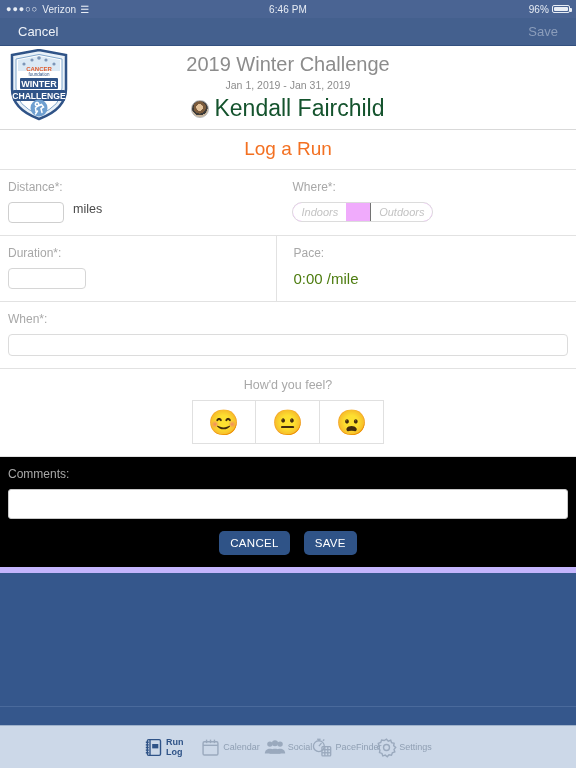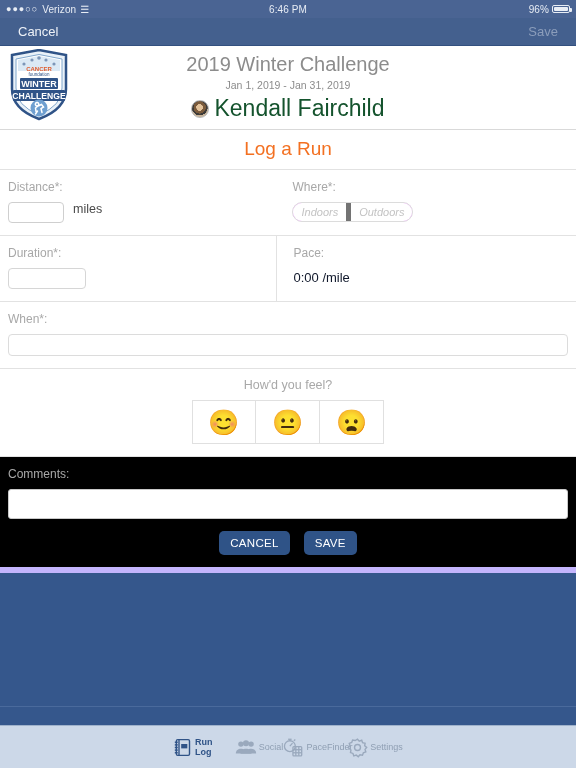--- a/index.html
+++ b/index.html
@@ -79,32 +79,32 @@
     width: 56px; height: 21px; border: 1px solid #cfcfcf; border-radius: 4px;
     background: #fff; margin-top: 7px; font-size: 12px; padding: 0 4px;
     font-family: "Liberation Sans", sans-serif; outline: none;
   }
   .input-dur {
     width: 78px; height: 21px; border: 1px solid #d6d6d6; border-radius: 4px;
     background: #fff; margin-top: 7px; font-size: 12px; padding: 0 4px;
     font-family: "Liberation Sans", sans-serif; outline: none;
   }
   .unit { font-size: 12.5px; color: #4a4a4a; margin-left: 9px; }
-  .pace-value { font-size: 13px; color: #0f172a; margin-top: 9px; }
+  .pace-value { font-size: 15px; color: #4d7c0f; margin-top: 9px; }
   .inline { display: flex; align-items: center; }
 
   .seg {
     display: inline-flex; margin-top: 7px; border: 1px solid #dcdcdc;
     border-radius: 10px; overflow: hidden; background: #f0abfc; font-style: italic;
   }
   .seg-item {
     font-size: 11px; color: #c3c3c3; padding: 3px 8px; cursor: pointer;
     background: #fff;
   }
-  .seg-item + .seg-item { border-left: 5px solid #737373; }
+  .seg-item + .seg-item { border-left: 1px solid #737373; margin-left: 24px; }
 
   .input-full {
     display: block; width: 100%; height: 22px; border: 1px solid #dcdcdc;
     border-radius: 4px; background: #fff; margin-top: 7px; font-size: 12px;
     padding: 0 6px; font-family: "Liberation Sans", sans-serif; outline: none;
   }
 
   
   .feel-sec { background:#fff; border-bottom: 1px solid #e2e2e2; padding: 9px 0 12px 0; text-align:center; }
   .feel-q { color: #a8a8a8; font-size: 12.5px; }
@@ -278,20 +278,32 @@
           <line x1="3.2" y1="6" x2="6.6" y2="6"></line>
             <line x1="3.2" y1="9" x2="6.6" y2="9"></line>
           <line x1="3.2" y1="12" x2="6.6" y2="12"></line>
             <line x1="3.2" y1="15" x2="6.6" y2="15"></line>
           <line x1="3.2" y1="18" x2="6.6" y2="18"></line>
         </svg>
       </span>
       <span class="tab-label">Run Log</span>
     </div>
 
+    <div class="tab">
+      <span>
+        <svg width="21" height="21" viewBox="0 0 24 24" fill="none" stroke="#9aa9bd" stroke-width="1.6">
+          <rect x="3.5" y="5.5" width="17" height="15" rx="1.5"></rect>
+          <line x1="3.5" y1="9.5" x2="20.5" y2="9.5"></line>
+          <line x1="7.5" y1="3" x2="7.5" y2="7"></line>
+          <line x1="12" y1="3" x2="12" y2="7"></line>
+          <line x1="16.5" y1="3" x2="16.5" y2="7"></line>
+        </svg>
+      </span>
+      <span class="tab-label">Calendar</span>
+    </div>
 
     <div class="tab">
       <span>
         <svg width="22" height="21" viewBox="0 0 26 24" fill="#9aa9bd">
           <circle cx="7" cy="8" r="3.2"></circle>
             <circle cx="19" cy="8" r="3.2"></circle>
             <circle cx="13" cy="7" r="3.6"></circle>
           <path d="M1 19 c0-3.4 2.7-5.4 6-5.4 s6 2 6 5.4z"></path>
           <path d="M13 19 c0-3.4 2.7-5.4 6-5.4 s6 2 6 5.4z"></path>
           <path d="M6.5 19.5 c0-3.8 2.9-6.1 6.5-6.1 s6.5 2.3 6.5 6.1z"></path>

